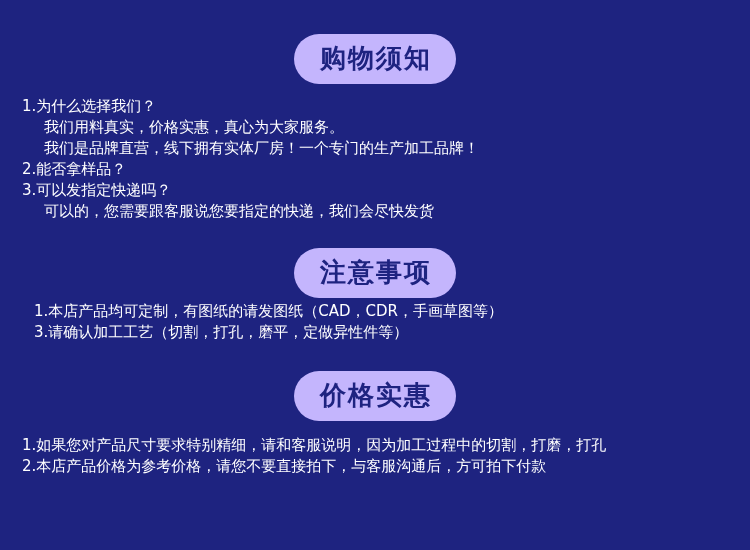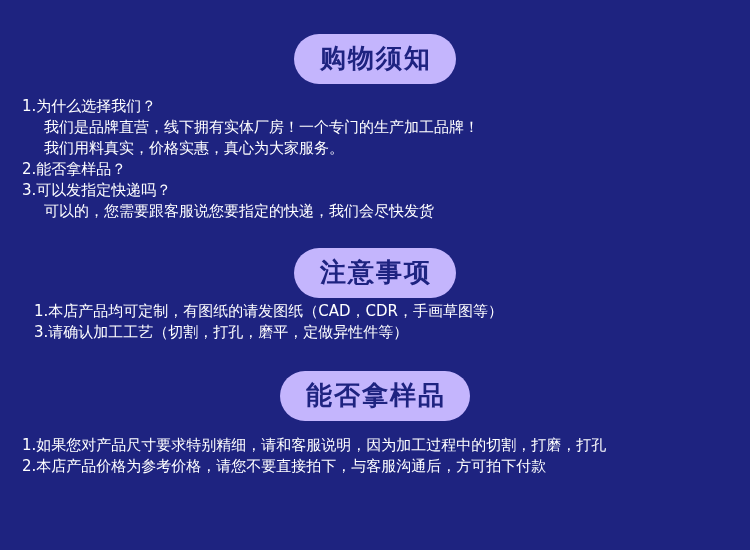--- a/index.html
+++ b/index.html
@@ -73,38 +73,38 @@
 <body>
 
 <div class="page">
 
   <div class="badge-row sec1-badge">
     <span class="badge">购物须知</span>
   </div>
 
   <div class="block sec1-body">
     <span class="line">1.为什么选择我们？</span>
+    <span class="line indent">我们用料真实，价格实惠，真心为大家服务。</span>
     <span class="line indent">我们是品牌直营，线下拥有实体厂房！一个专门的生产加工品牌！</span>
-    <span class="line indent">我们用料真实，价格实惠，真心为大家服务。</span>
     <span class="line">2.能否拿样品？</span>
     <span class="line">3.可以发指定快递吗？</span>
     <span class="line indent">可以的，您需要跟客服说您要指定的快递，我们会尽快发货</span>
   </div>
 
   <div class="badge-row sec2-badge">
     <span class="badge">注意事项</span>
   </div>
 
   <div class="block sec2-body">
     <span class="line">1.本店产品均可定制，有图纸的请发图纸（CAD，CDR，手画草图等）</span>
     <span class="line">3.请确认加工工艺（切割，打孔，磨平，定做异性件等）</span>
   </div>
 
   <div class="badge-row sec3-badge">
-    <span class="badge">能否拿样品</span>
+    <span class="badge">价格实惠</span>
   </div>
 
   <div class="block sec3-body">
     <span class="line">1.如果您对产品尺寸要求特别精细，请和客服说明，因为加工过程中的切割，打磨，打孔</span>
     <span class="line">2.本店产品价格为参考价格，请您不要直接拍下，与客服沟通后，方可拍下付款</span>
 
   </div>
 
 </div>
 

